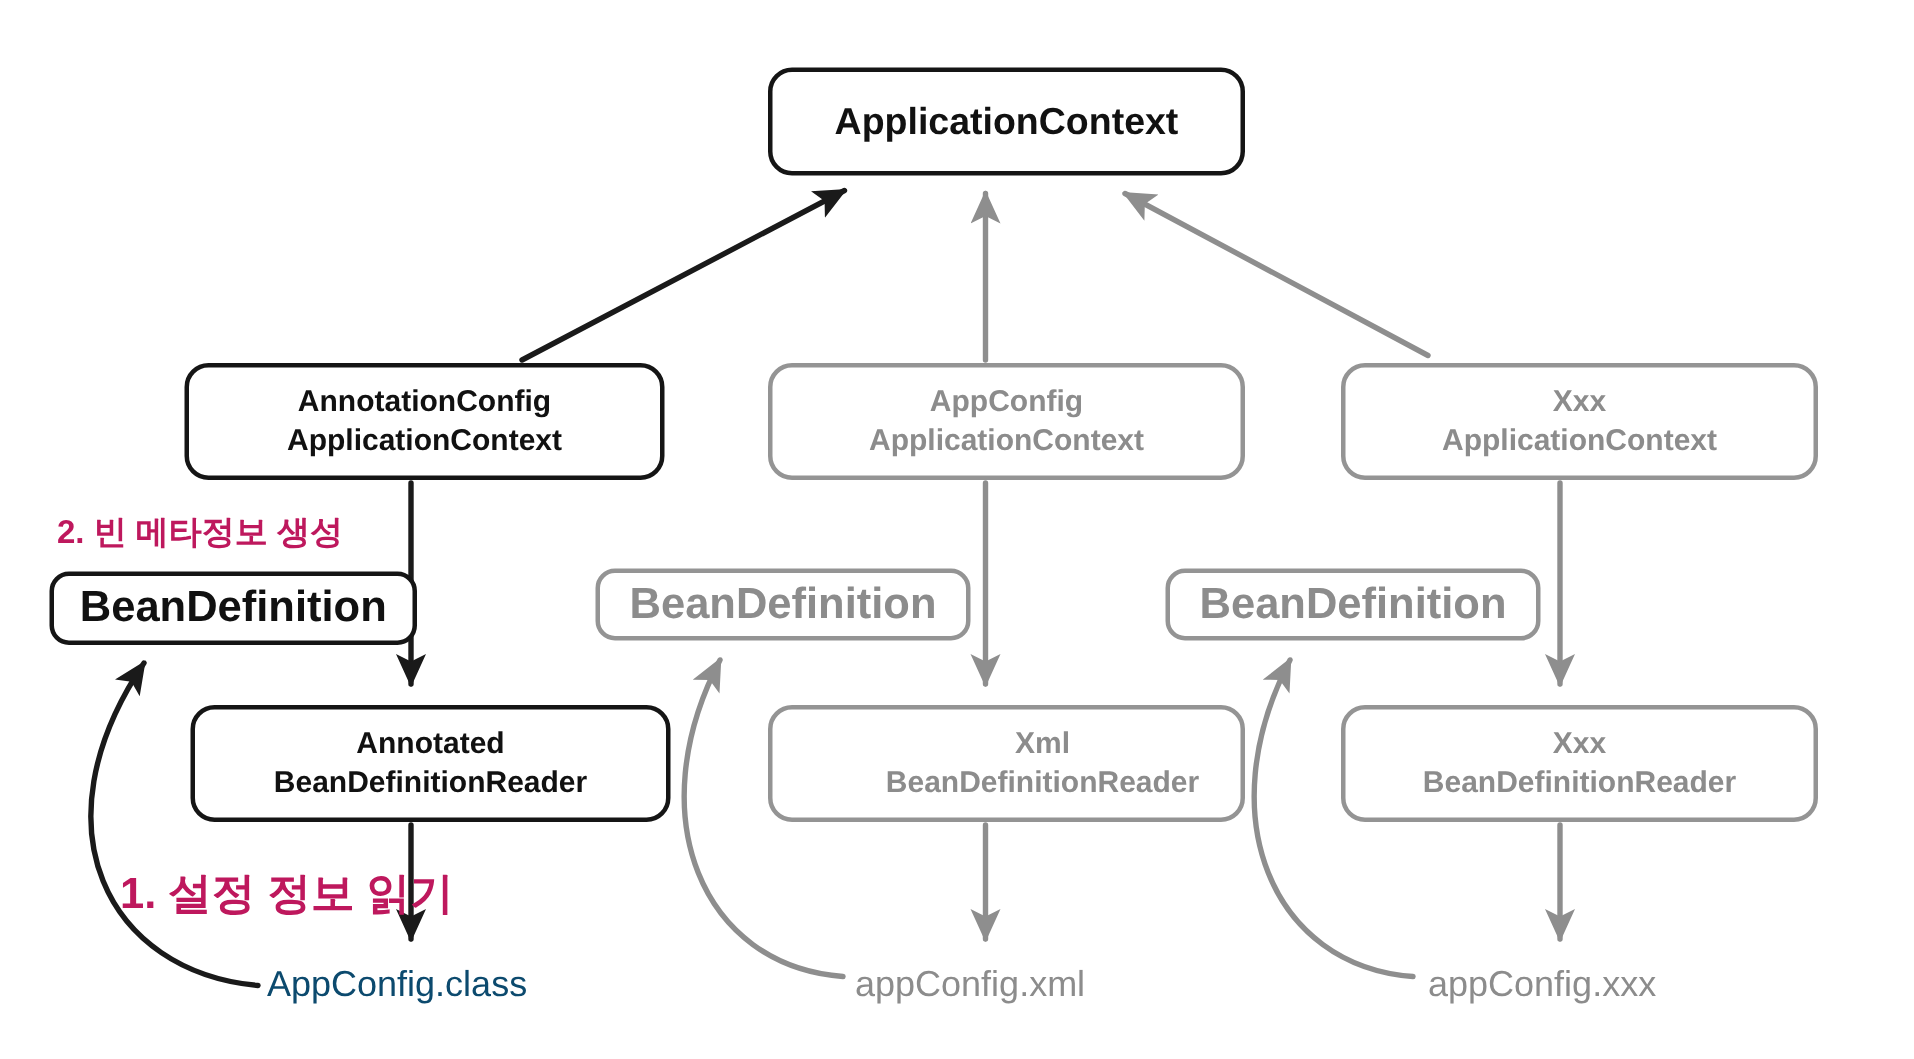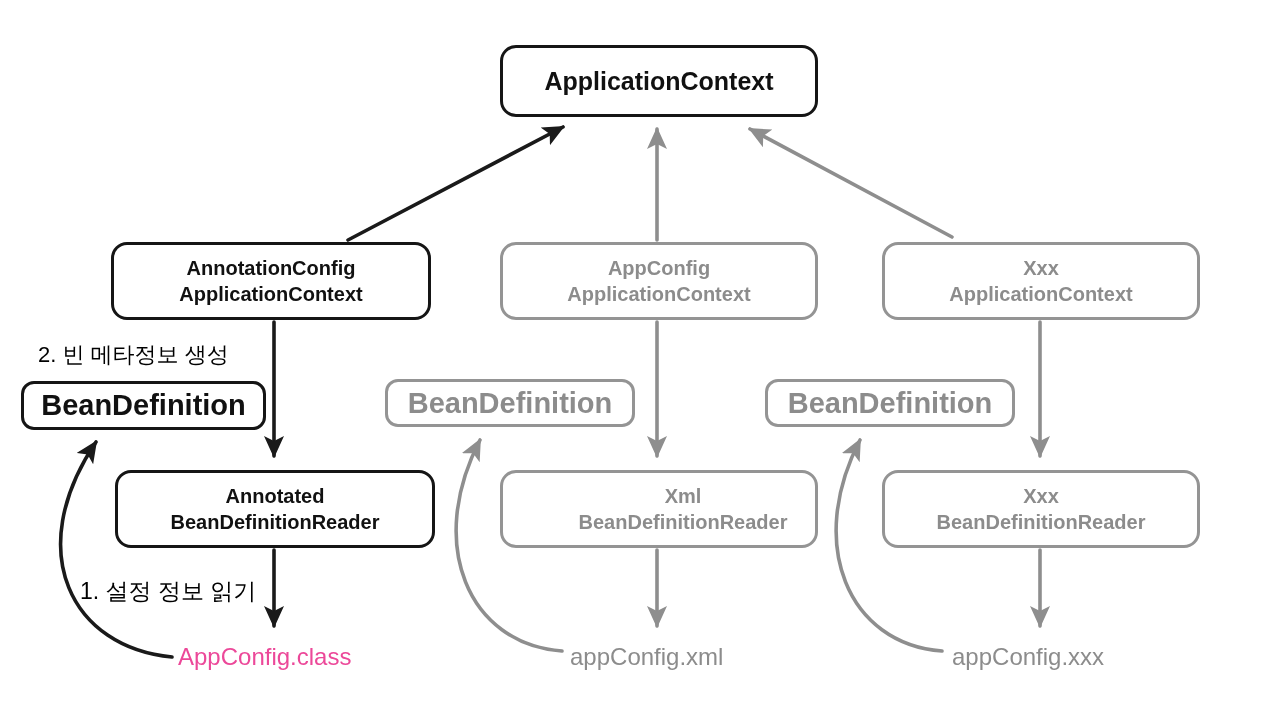--- a/index.html
+++ b/index.html
@@ -16,32 +16,33 @@
     display:flex; flex-direction:column;
     align-items:center; justify-content:center;
     text-align:center;
     background:#ffffff;
     border:3.5px solid #151515;
     border-radius:16px;
     font-weight:bold;
     color:#111111;
     box-sizing:border-box;
     line-height:1.32;
+    margin-left:12px;
   }
   .box.gray { border-color:#949494; color:#8c8c8c; }
   .annotation {
     position:absolute;
-    font-weight:normal;
-    color:#000000;
+    font-weight:bold;
+    color:#be185d;
     white-space:nowrap;
   }
   .file-label {
     position:absolute;
     font-size:24px;
-    color:#ec4899;
+    color:#0c4a6e;
     white-space:nowrap;
   }
   .file-label.gray { color:#8c8c8c; }
   .root-box   { font-size:25px; }
   .ctx-box    { font-size:20px; }
   .bd-box     { font-size:29px; border-radius:13px; }
   .reader-box { font-size:20px; }
 </style>
 </head>
 <body>
@@ -110,19 +111,19 @@
   </div>
   <div class="box reader-box gray" style="left:500px; top:470px; width:318px; height:78px;padding-left:48px;">
     <span>Xml</span>
     <span>BeanDefinitionReader</span>
   </div>
   <div class="box reader-box gray" style="left:882px; top:470px; width:318px; height:78px;">
     <span>Xxx</span>
     <span>BeanDefinitionReader</span>
   </div>
 
-  <div class="annotation" style="left:80px; top:576px; font-size:23px;">1. 설정 정보 읽기</div>
+  <div class="annotation" style="left:80px; top:576px; font-size:29px;">1. 설정 정보 읽기</div>
 
   <div class="file-label" style="left:178px; top:643px;">AppConfig.class</div>
   <div class="file-label gray" style="left:570px; top:643px;">appConfig.xml</div>
   <div class="file-label gray" style="left:952px; top:643px;">appConfig.xxx</div>
 
 </div>
 
 </body></html>

